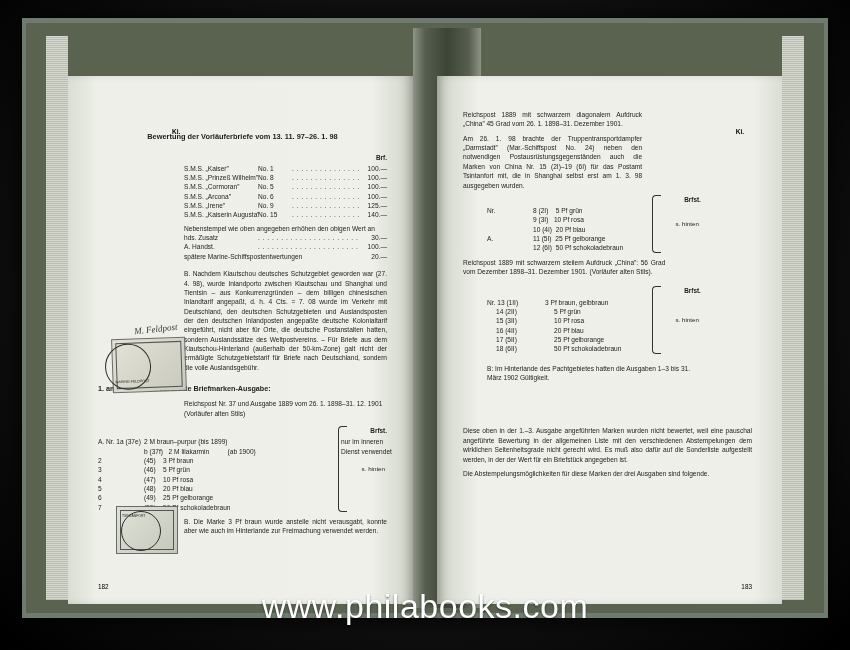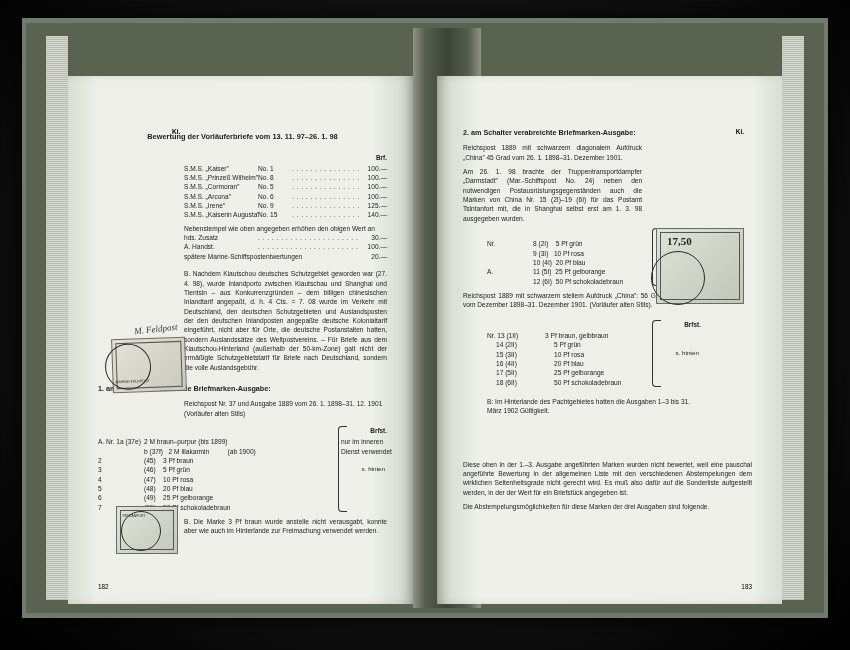--- a/index.html
+++ b/index.html
@@ -237,21 +237,20 @@
 
       <div class="pgnum">182</div>
     </div>
 
     <div class="spine"></div>
 
     <div class="page right">
       <div class="ki">Ki.</div>
       <div class="content">
 
-        <h3 class="sub" style="margin-top:18px">2. am Schalter verabreichte Briefmarken-Ausgabe:</h3>
         <p class="justified" style="width:62%">Reichspost 1889 mit schwarzem diagonalem Aufdruck „China” 45 Grad vom 26. 1. 1898–31. Dezember 1901.</p>
         <p class="justified" style="width:62%">Am 26. 1. 98 brachte der Truppentransportdampfer „Darmstadt” (Mar.-Schiffspost No. 24) neben den notwendigen Postausrüstungsgegenständen auch die Marken von China Nr. 15 (2I)–19 (6I) für das Postamt Tsintanfort mit, die in Shanghai selbst erst am 1. 3. 98 ausgegeben wurden.</p>
 
         <div class="tbl" style="margin-left:24px;width:74%">
           <div class="brf">Brfst.</div>
           <div class="r">
             <span class="c1">Nr.</span>
             <span class="c2">8 (2I)    5 Pf grün</span>
           </div>
           <div class="r">
@@ -305,23 +304,19 @@
           <div class="brace"></div>
           <div class="brace-lbl">s. hinten</div>
         </div>
 
         <p style="margin-left:24px;margin-top:10px;width:74%">B:  Im Hinterlande des Pachtgebietes hatten die Ausgaben 1–3 bis 31. März 1902 Gültigkeit.</p>
 
         <p class="justified" style="margin-top:44px">Diese oben in der 1.–3. Ausgabe angeführten Marken wurden nicht bewertet, weil eine pauschal angeführte Bewertung in der allgemeinen Liste mit den verschiedenen Abstempelungen dem wirklichen Seltenheitsgrade nicht gerecht wird. Es muß also dafür auf die Sonderliste aufgestellt werden, in der der Wert für ein Briefstück angegeben ist.</p>
         <p class="justified">Die Abstempelungsmöglichkeiten für diese Marken der drei Ausgaben sind folgende.</p>
       </div>
 
-      <div class="stamp stamp3">
-        <div class="inner"></div>
-        <div class="ovl" style="left:10px;top:6px;font-size:11px;font-weight:bold;font-family:'Liberation Serif',serif;">17,50</div>
-        <div class="cancel" style="left:-6px;top:22px;width:52px;height:52px;"></div>
-      </div>
 
       <div class="pgnum">183</div>
     </div>
   </div>
 
+  <div class="wm">www.philabooks.com</div>
 </div>
 
 </body></html>

